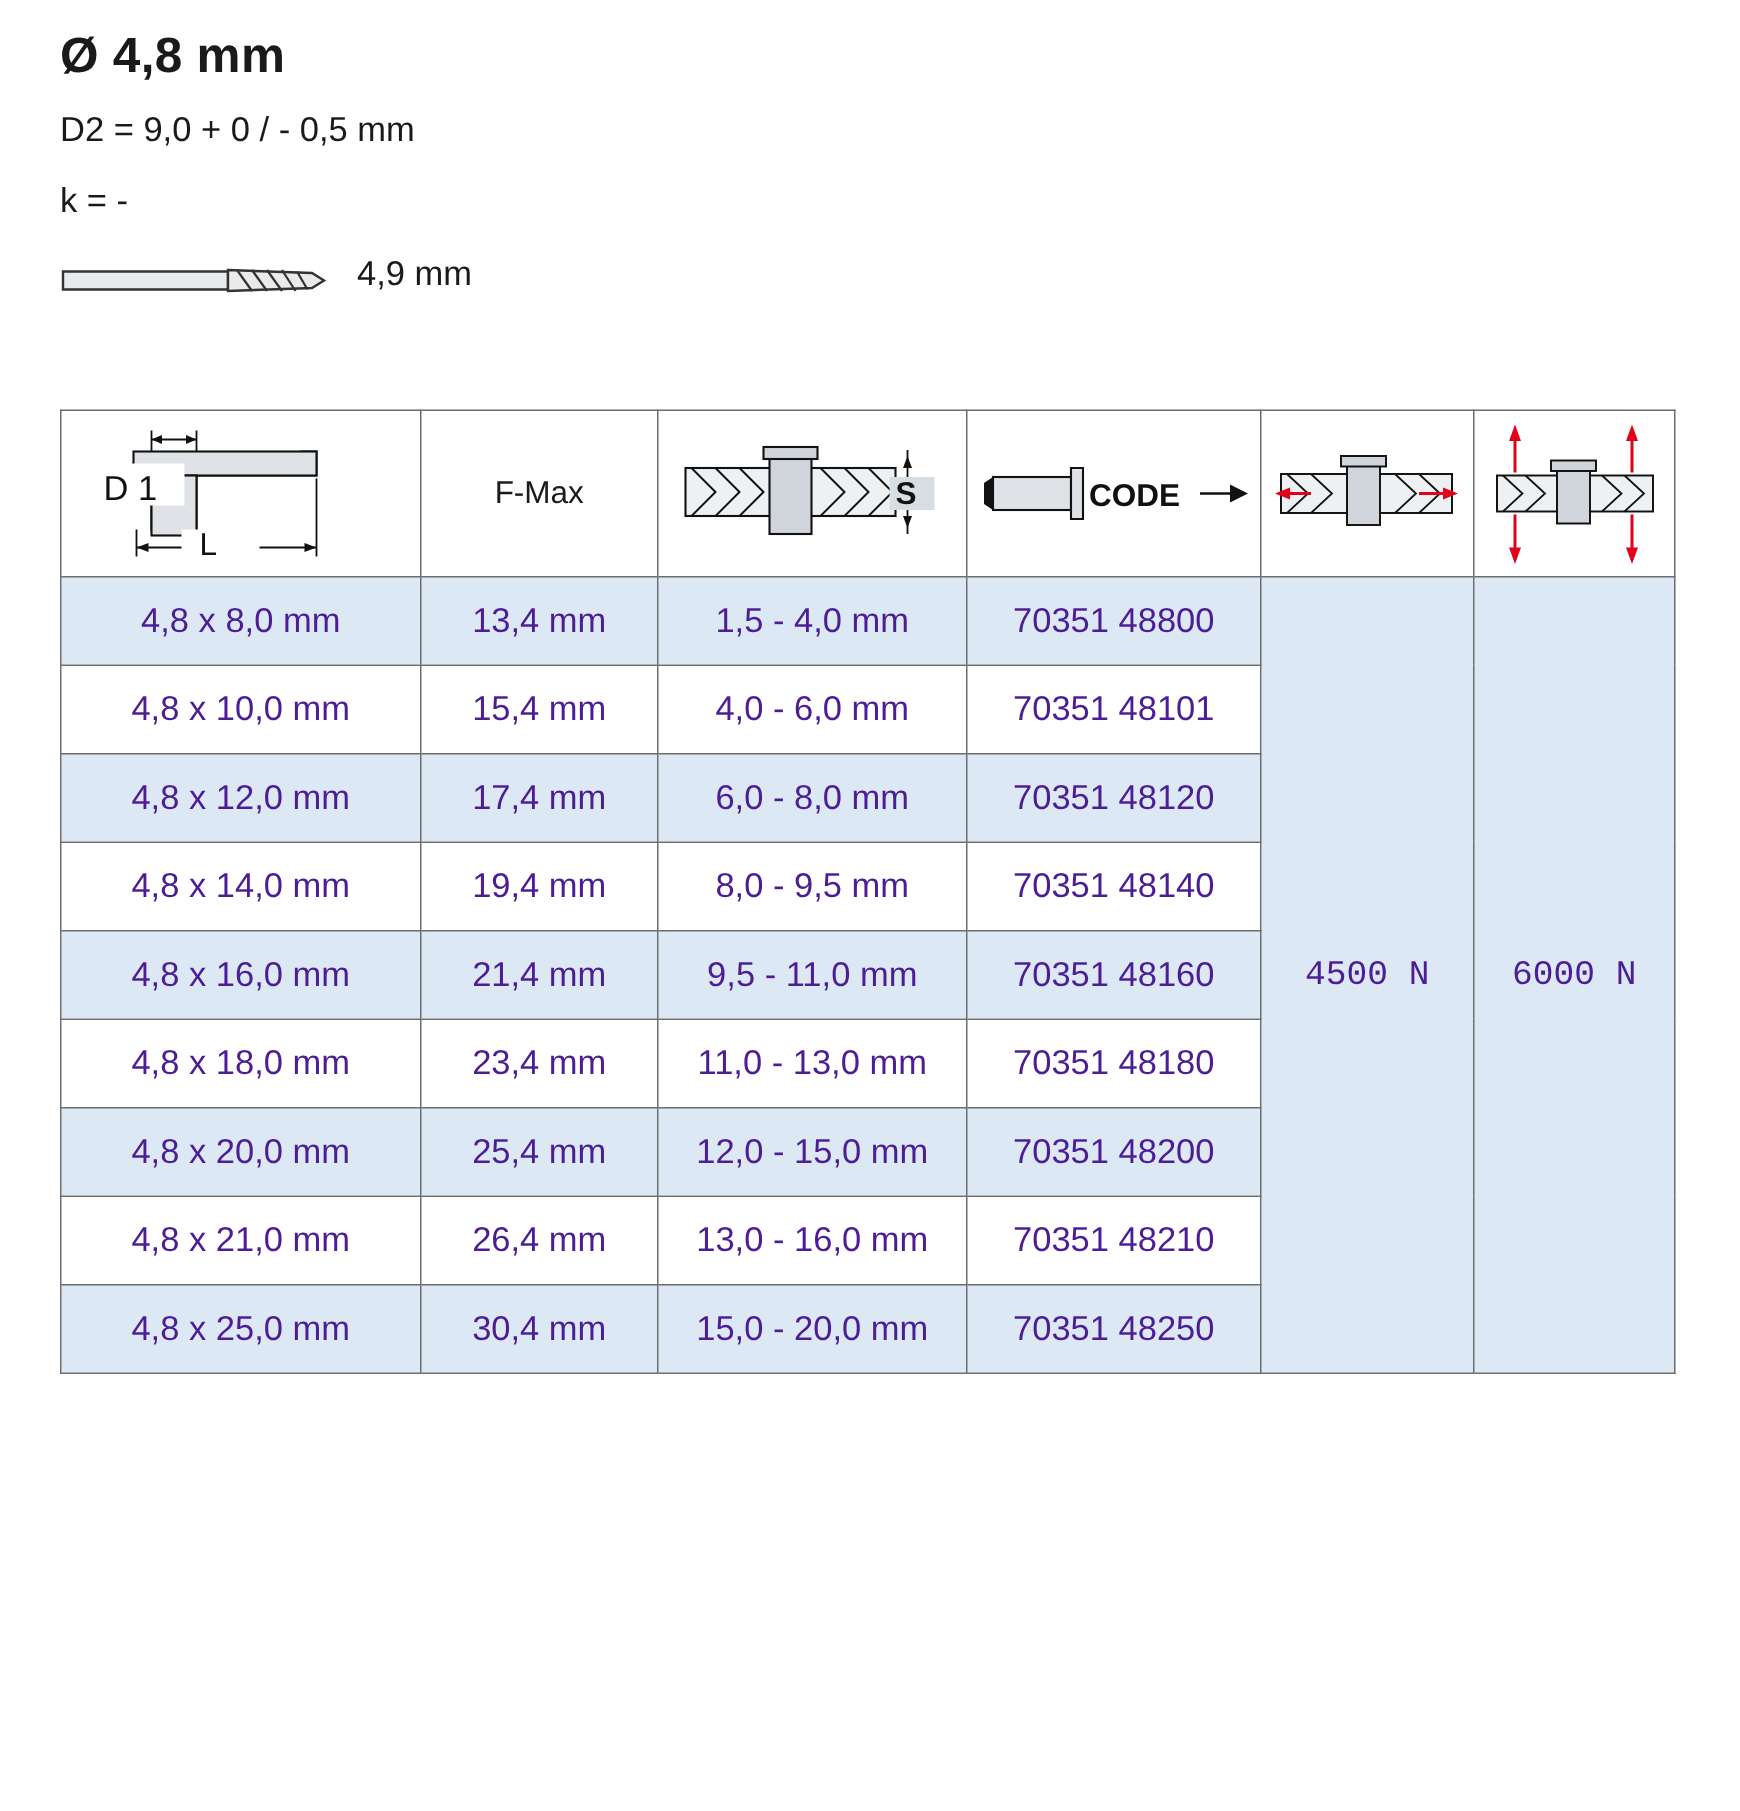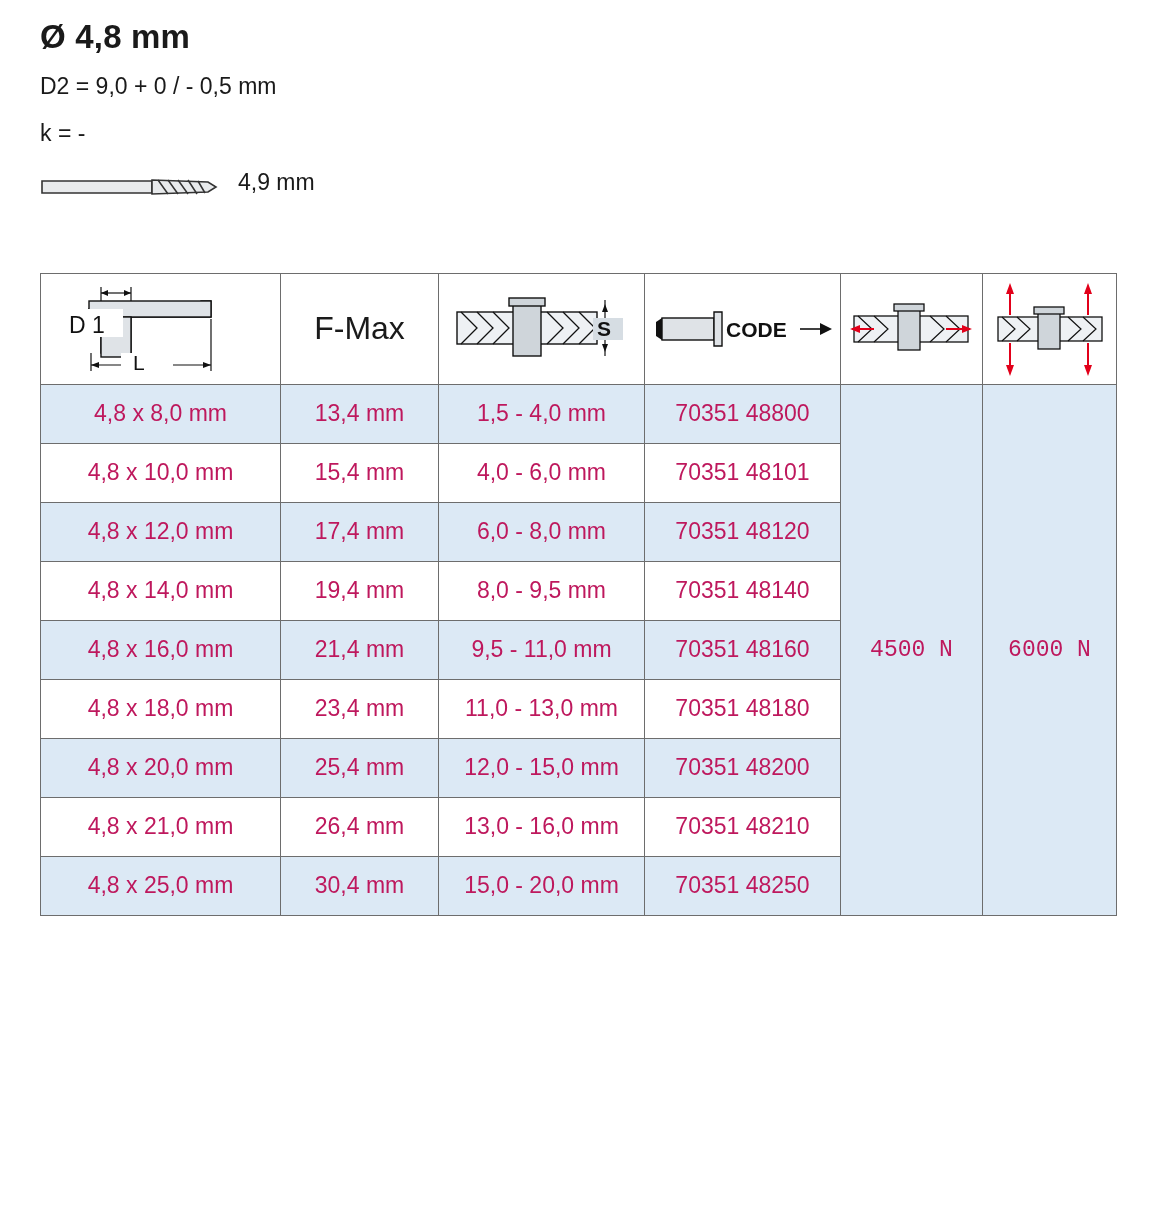--- a/index.html
+++ b/index.html
@@ -54,21 +54,21 @@
     vertical-align: middle;
     font-weight: normal;
   }
   thead th {
     height: 110px;
     background: #ffffff;
   }
   tbody td {
     height: 58px;
     font-size: 23px;
-    color: #be185d;
+    color: #4c1d95;
     margin-top: 31px;
   }
   tr.shaded td {
     background: #dce9f5;
   }
   tr.plain td {
     background: #ffffff;
   }
   td.force-cell {
     background: #dce9f5 !important;
@@ -81,21 +81,21 @@
   col.c4 { width: 196px; }
   col.c5 { width: 142px; }
   col.c6 { width: 134px; }
   .hdr-inner {
     display: flex;
     align-items: center;
     justify-content: center;
     height: 110px;
   }
   .fmax-text {
-    font-size: 32px;
+    font-size: 21px;
   }
   svg { display: block; }
 </style>
 </head>
 <body>
 
 <div class="page">
 
   <h1 class="title">Ø 4,8 mm</h1>
 

